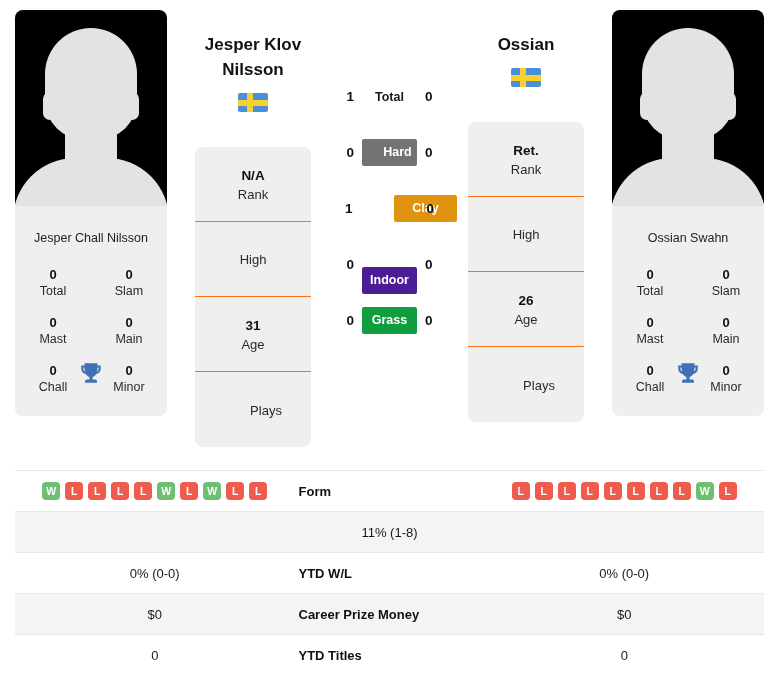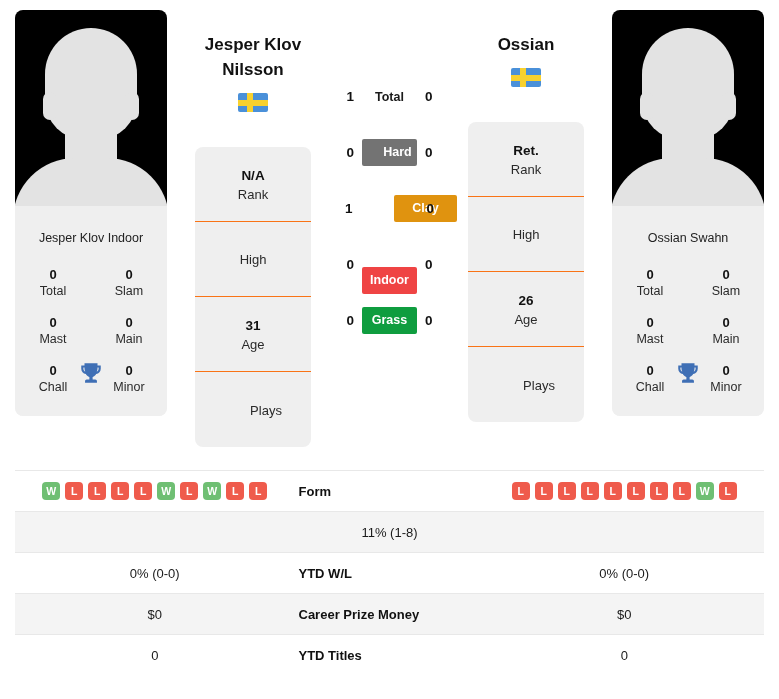--- a/index.html
+++ b/index.html
@@ -258,21 +258,21 @@
     <div class="player-col">
       <div class="photo-card">
         <div class="photo">
           <div class="silhouette-head"></div>
           <div class="silhouette-ear-l"></div>
           <div class="silhouette-ear-r"></div>
           <div class="silhouette-neck"></div>
           <div class="silhouette-body"></div>
           <div class="photo-fade"></div>
         </div>
-        <div class="photo-name">Jesper Klov Indoor</div>
+        <div class="photo-name">Jesper Chall Nilsson</div>
         <div class="stat-grid">
           <svg class="trophy" viewBox="0 0 24 24">
             <path fill="#3f6fb5" d="M6 3h12v2h3v3c0 2.5-1.8 4.6-4.2 5 -.7 1.3-1.9 2.3-3.3 2.7V18h2.5c.8 0 1.5.7 1.5 1.5V21H6.5v-1.5c0-.8.7-1.5 1.5-1.5h2.5v-2.3c-1.4-.4-2.6-1.4-3.3-2.7C4.8 12.6 3 10.5 3 8V5h3V3zm0 4H5v1c0 1.2.7 2.2 1.7 2.7C6.3 9.9 6 9 6 8V7zm12 0v1c0 .9-.3 1.8-.7 2.7C18.3 10.2 19 9.2 19 8V7h-1z"></path>
           </svg>
           <div class="stat-row">
             <div class="stat-cell">
               <div class="stat-num">0</div>
               <div class="stat-lbl">Total</div>
             </div>
             <div class="stat-cell">
@@ -351,21 +351,21 @@
       <div class="surf-row">
         <div class="surf-score">1</div>
         <div class="surf-mid">
           <span class="surf-bar" id="bar-clay" style="background: rgb(224, 147, 15); margin-left: 36px;">Clay</span>
         </div>
         <div class="surf-score">0</div>
       </div>
       <div class="surf-row">
         <div class="surf-score">0</div>
         <div class="surf-mid">
-          <span class="surf-bar" id="bar-indoor" style="background: #ef4444; margin-top: 32px;">Indoor</span>
+          <span class="surf-bar" id="bar-indoor" style="background: #4c1d95; margin-top: 32px;">Indoor</span>
         </div>
         <div class="surf-score">0</div>
       </div>
       <div class="surf-row">
         <div class="surf-score">0</div>
         <div class="surf-mid">
           <span class="surf-bar" id="bar-grass" style="background: rgb(15, 157, 63);">Grass</span>
         </div>
         <div class="surf-score">0</div>
       </div>

